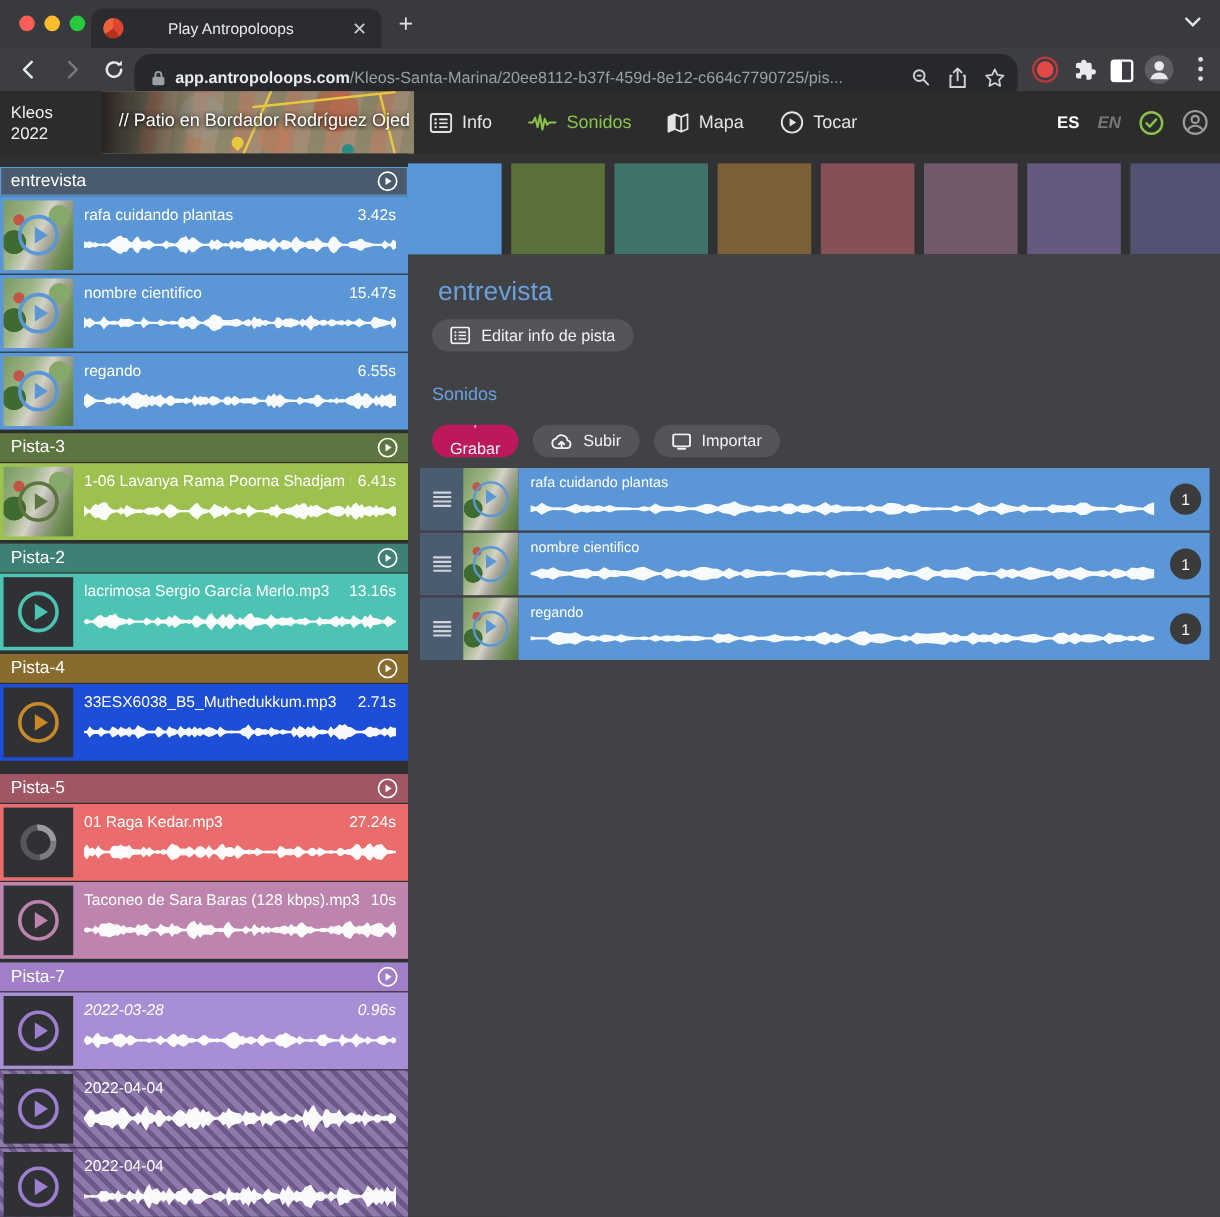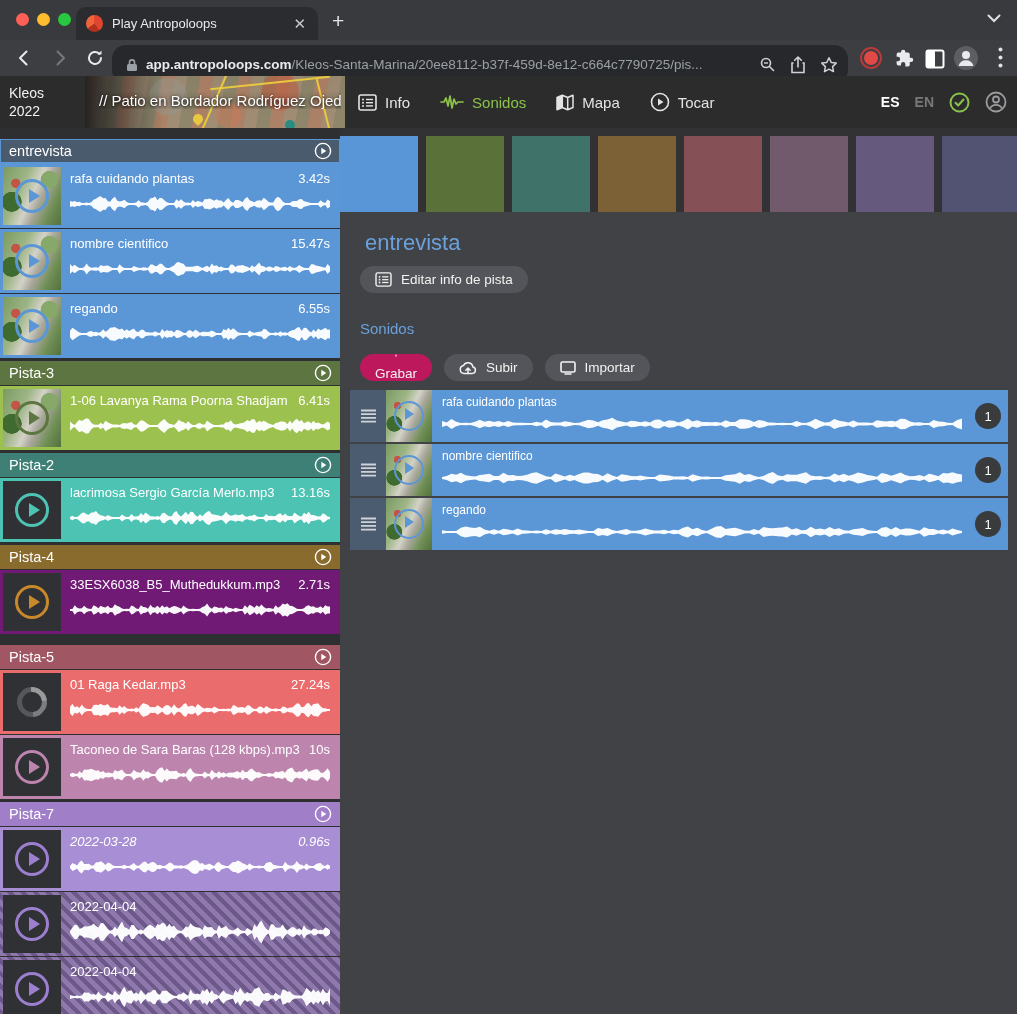--- a/index.html
+++ b/index.html
@@ -18,21 +18,21 @@
   .tl-min   { left:37px;  background:#febc2e; }
   .tl-max   { left:58px;  background:#28c840; }
   .tab {
     position:absolute; left:76px; top:7px; width:242px; height:33px;
     background:#2b2c2f; border-radius:10px 10px 0 0;
     display:flex; align-items:center; padding:0 10px; gap:9px;
     color:#e8eaed; font-size:13px;
   }
   .favicon { width:17px; height:17px; border-radius:50%; flex:none;
     background:conic-gradient(#e0452f 0 40%, #b3311f 40% 65%, #f0643c 65% 100%); }
-  .tabtitle { flex:1; overflow:hidden; white-space:nowrap; }
+  .tabtitle { flex:1; overflow:hidden; white-space:nowrap;margin-left:28px; }
   .tabclose { color:#c7cacd; font-size:15px; padding:0 2px; cursor:default; }
   .newtab { position:absolute; left:332px; top:9px; color:#dfe1e4; font-size:21px; font-weight:300; }
   .tabchevron { position:absolute; right:16px; top:14px; }
 
   .toolbar { position:absolute; left:0; top:40px; width:1017px; height:36px; background:#3c3e42; }
   .navbtn { position:absolute; top:8px; width:20px; height:20px; }
   .urlpill {
     position:absolute; left:112px; top:45px; width:736px; height:39px;
     background:#26282b; border-radius:14px; display:flex; align-items:center;
     padding:0 10px 0 14px; gap:8px; color:#e8eaed; font-size:13.5px;
@@ -64,21 +64,21 @@
   .pin2 { left:200px; top:44px; background:#2a8c82; }
   .breadcrumb {
     position:absolute; left:14px; top:16px; right:4px; color:#fff; font-size:15px;
     text-shadow:0 1px 3px rgba(0,0,0,.85), 0 0 6px rgba(0,0,0,.5); white-space:nowrap; overflow:hidden;
   }
   .appnav { position:absolute; left:358px; top:0; height:52px; display:flex; align-items:center; gap:30px; }
   .navitem { display:flex; align-items:center; gap:8px; color:#e4e4e4; font-size:15px; }
   .navitem.active { color:var(--accent); }
   .hright { position:absolute; right:10px; top:0; height:52px; display:flex; align-items:center; gap:15px; }
   .lang-es { color:#fff; font-size:14px; font-weight:bold; }
-  .lang-en { color:#77787a; font-size:14px; font-weight:bold; }
+  .lang-en { color:#77787a; font-size:14px; font-weight:bold;font-style:italic; }
 
   
   .swatchrow { position:absolute; left:340px; top:136px; width:677px; height:82px; display:flex; gap:8px; overflow:hidden; }
   .swatch { width:78px; height:76px; flex:none; }
   .swatch.active { height:82px; }
 
   
   .sidebar { position:absolute; left:0; top:128px; width:340px; height:886px; background:#2e2f31; overflow:hidden; padding-top:11px; }
   .thead {
     height:24px; display:flex; align-items:center; padding:0 8px 0 9px;
@@ -417,21 +417,21 @@
         </div>
       </div>
     </div>
     <div class="thead" style="background: rgb(138, 107, 46);">
       <span class="tname">Pista-4</span>
       <svg width="18" height="18" viewBox="0 0 18 18">
         <circle cx="9" cy="9" r="7.6" fill="none" stroke="#fff" stroke-width="1.4"></circle>
         <path d="M7.3 5.8v6.4l5-3.2z" fill="#fff"></path>
       </svg>
     </div>
-    <div class="srow" style="background: #701a75;">
+    <div class="srow" style="background: #1d4ed8;">
       <div class="thumb darkth">
         <div class="ring" style="--rc: #c8892b;"></div>
       </div>
       <div class="sbody">
         <div class="srowtitle">
           <span class="st">33ESX6038_B5_Muthedukkum.mp3</span>
           <span class="sd">2.71s</span>
         </div>
         <div class="swave">
           <svg viewBox="0 0 270 26" preserveAspectRatio="none">

